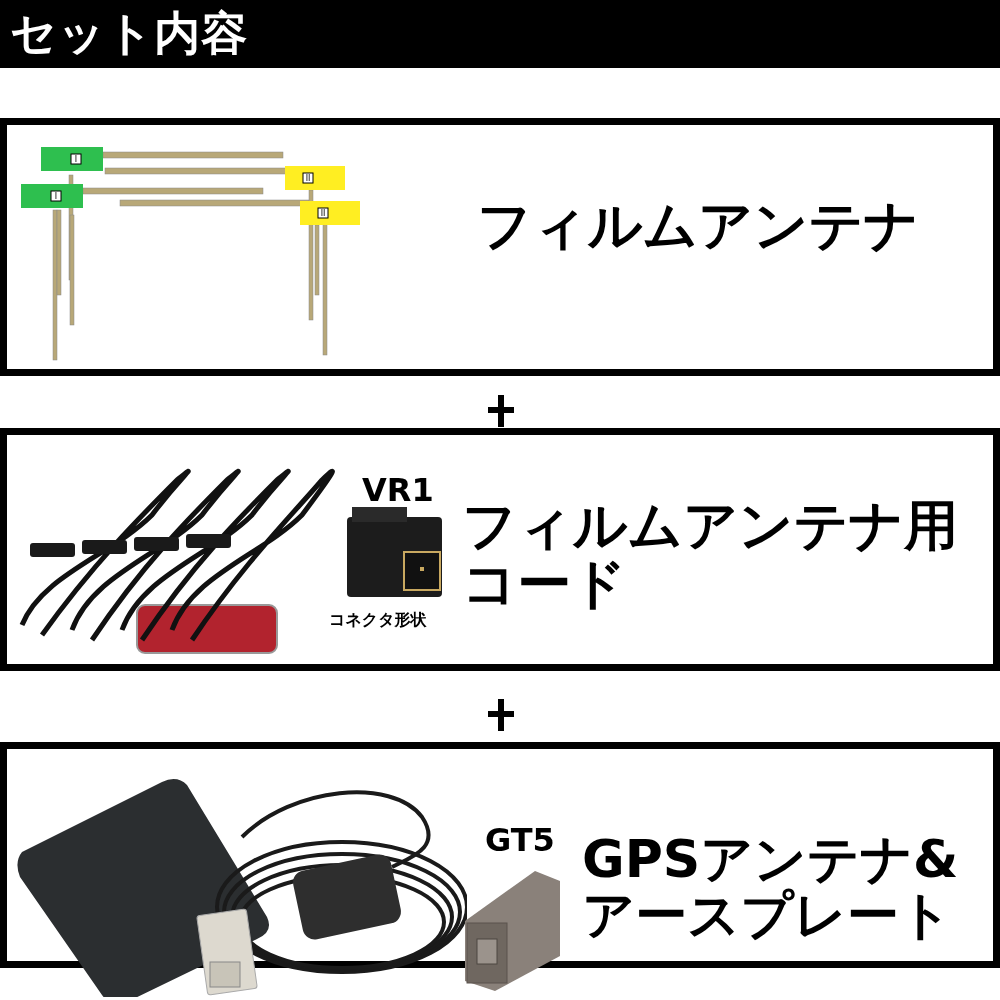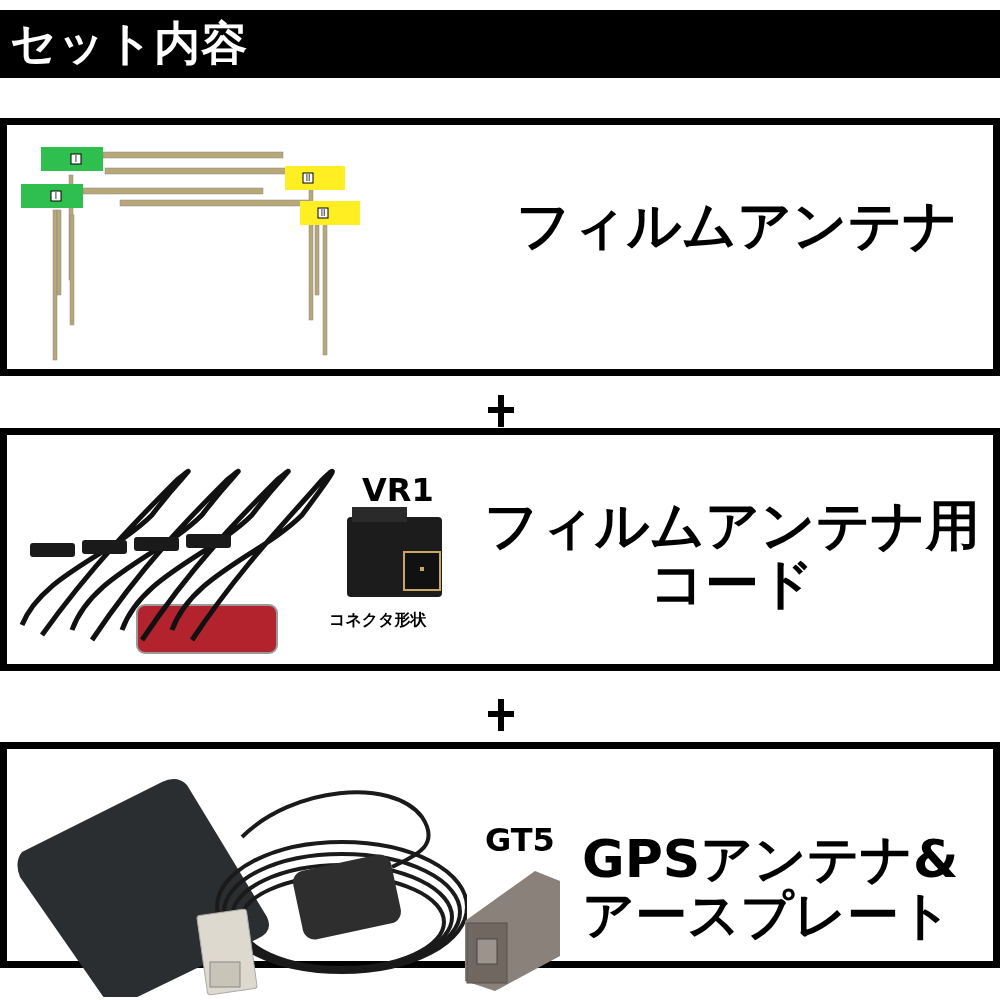--- a/index.html
+++ b/index.html
@@ -1,20 +1,20 @@
 <!DOCTYPE html>
 <html><head>
   <meta charset="utf-8">
   <style>
     * { box-sizing: border-box; margin: 0; padding: 0; }
     html, body { width: 1000px; height: 1000px; background: #ffffff; overflow: hidden; }
     body { position: relative; font-family: "DejaVu Sans", sans-serif; color: #000; }
 
     .header {
-      position: absolute; left: 0; top: 10px; width: 1000px; height: 68px;
+      position: absolute; left: 0; top: 0; width: 1000px; height: 68px;
       background: #000000;
     }
     .header-title {
       position: absolute; left: 10px; top: 4px;
       color: #ffffff; font-size: 46px; font-weight: bold; letter-spacing: 1px;
       line-height: 58px;
     }
 
     .box {
       position: absolute; left: 0; width: 1000px;
@@ -27,21 +27,21 @@
     .plus {
       position: absolute; left: 470px; width: 60px; height: 40px;
     }
     .plus::before, .plus::after { content: ""; position: absolute; background: #000; }
     .plus::before { left: 18px; top: 18px; width: 26px; height: 6px; }
     .plus::after { left: 28px; top: 6px; width: 6px; height: 32px; }
     .plus1 { top: 389px; }
     .plus2 { top: 693px; }
 
     .label {
-      position: absolute; font-weight: bold; text-align: center; color: #000;
+      position: absolute; font-weight: bold; text-align: left; color: #000;
       line-height: 1.08;
     }
     .label1 { left: 470px; top: 72px; width: 520px; font-size: 54px; }
     .label2 { left: 455px; top: 62px; width: 540px; font-size: 54px; }
     .label3 { left: 575px; top: 82px; width: 420px; font-size: 52px; text-align: left; }
 
     .conn-label {
       position: absolute; font-weight: bold; font-size: 32px; color: #000;
     }
     .small-caption {

